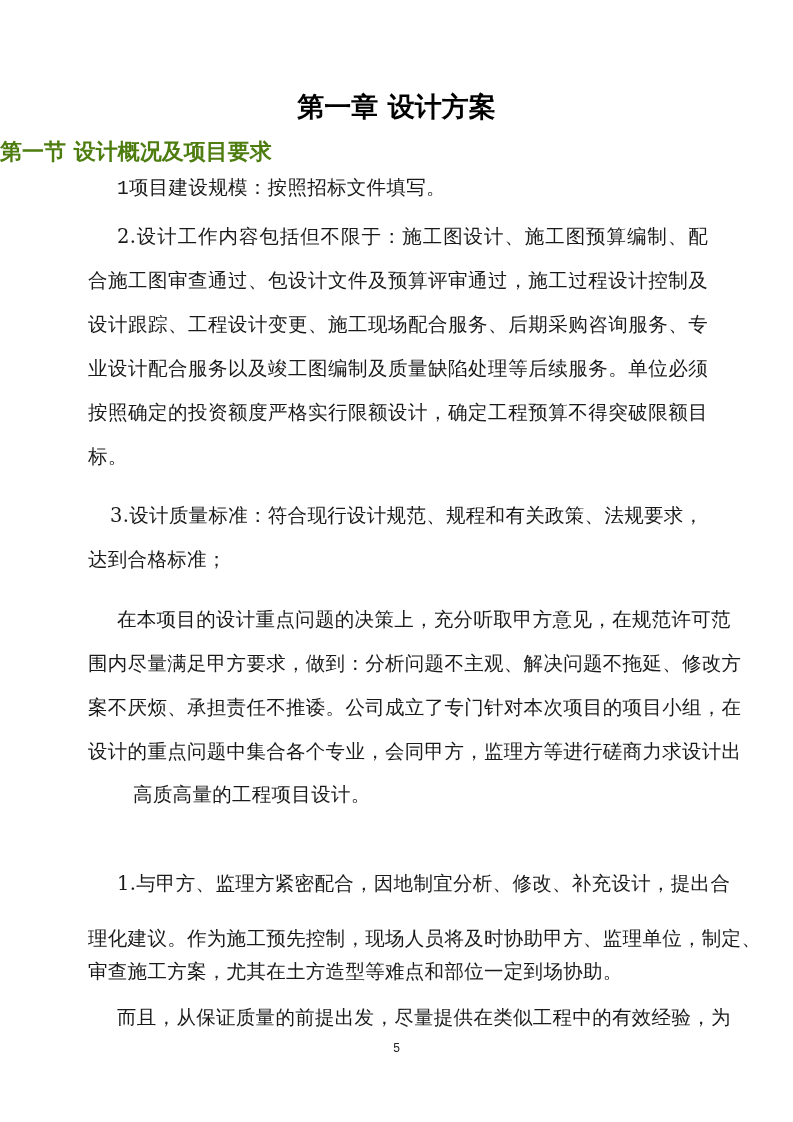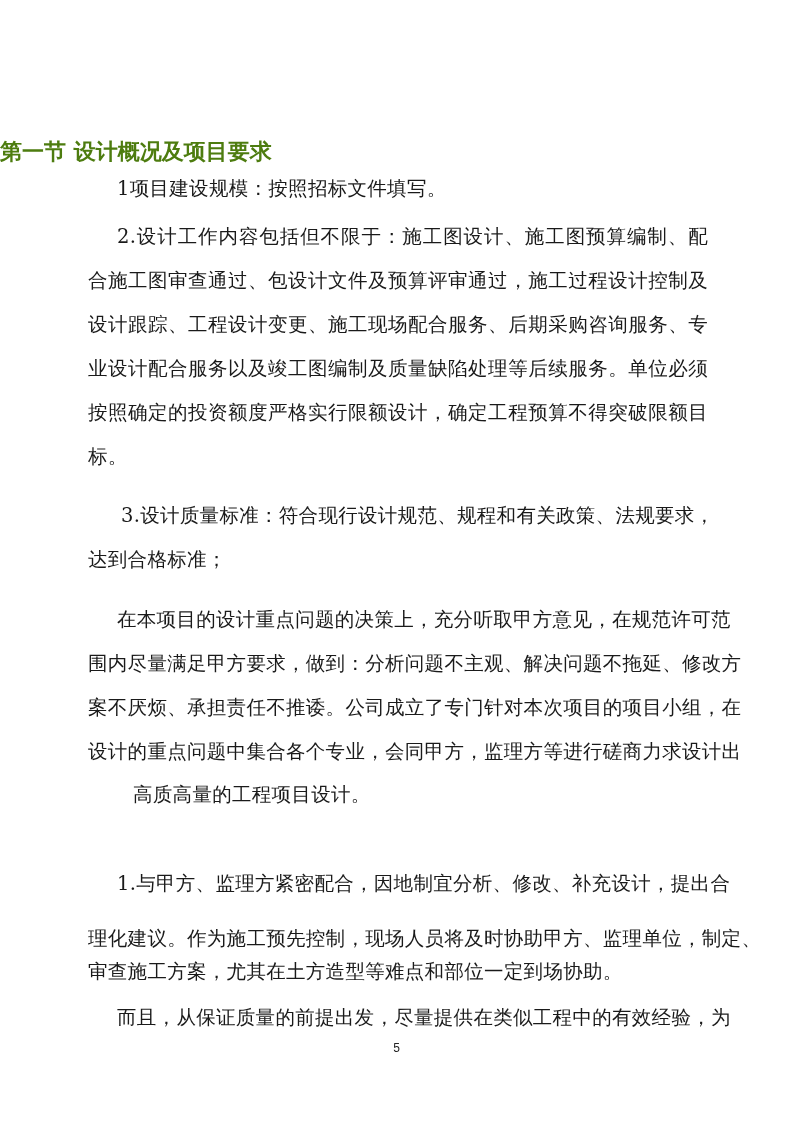--- a/index.html
+++ b/index.html
@@ -15,36 +15,37 @@
   .justify { text-align: justify; text-align-last: justify; }
   .indent { left: 117px; width: 591px; }
   .pagenum { position: absolute; left: 0; width: 793px; text-align: center; top: 1041px;
              font-family: "Liberation Sans", sans-serif; font-size: 12px; color: #222; }
 </style>
 </head>
 <body>
 
 <div class="page">
 
+  <div class="h1">第一章  设计方案</div>
 
   <div class="h2" style="top:136px;">第一节  设计概况及项目要求</div>
 
-  <div class="line indent" style="top:175px; left:117px;">1项目建设规模：按照招标文件填写。</div>
+  <div class="line indent" style="top:175px; left:117px;font-family:Liberation Mono, monospace;">1项目建设规模：按照招标文件填写。</div>
 
   <div>
     <div class="line indent justify" style="top:223px;">2.设计工作内容包括但不限于：施工图设计、施工图预算编制、配</div>
     <div class="line justify" style="top:267px;">合施工图审查通过、包设计文件及预算评审通过，施工过程设计控制及</div>
     <div class="line justify" style="top:311px;">设计跟踪、工程设计变更、施工现场配合服务、后期采购咨询服务、专</div>
     <div class="line justify" style="top:355px;">业设计配合服务以及竣工图编制及质量缺陷处理等后续服务。单位必须</div>
     <div class="line justify" style="top:399px;">按照确定的投资额度严格实行限额设计，确定工程预算不得突破限额目</div>
     <div class="line" style="top:443px;">标。</div>
   </div>
 
   <div>
-    <div class="line indent justify" style="top:502px; left:121px; width:587px;">3.设计质量标准：符合现行设计规范、规程和有关政策、法规要求，</div>
+    <div class="line indent justify" style="top:502px; left:110px; width:587px;">3.设计质量标准：符合现行设计规范、规程和有关政策、法规要求，</div>
     <div class="line" style="top:546px;">达到合格标准；</div>
   </div>
 
 
   <div>
     <div class="line indent justify" style="top:606px;">在本项目的设计重点问题的决策上，充分听取甲方意见，在规范许可范</div>
     <div class="line justify" style="top:650px;">围内尽量满足甲方要求，做到：分析问题不主观、解决问题不拖延、修改方</div>
     <div class="line justify" style="top:694px;">案不厌烦、承担责任不推诿。公司成立了专门针对本次项目的项目小组，在</div>
     <div class="line justify" style="top:738px;">设计的重点问题中集合各个专业，会同甲方，监理方等进行磋商力求设计出</div>
     <div class="line" style="top:781px;margin-left:45px;">高质高量的工程项目设计。</div>

